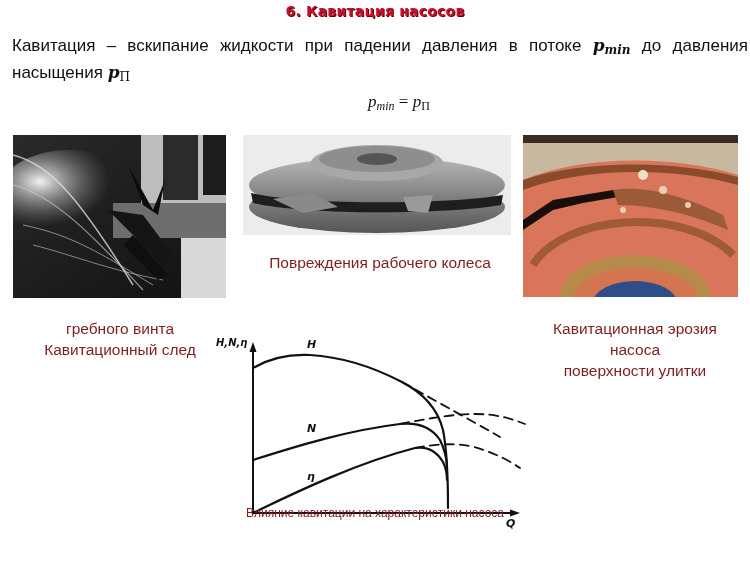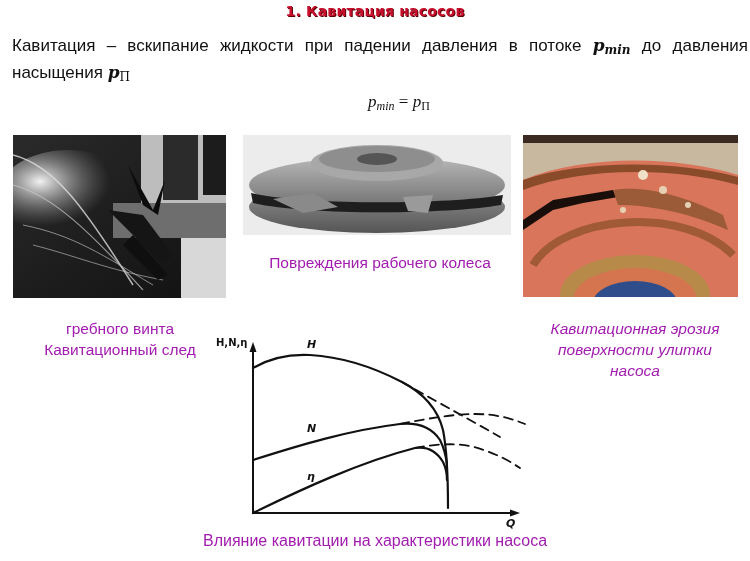--- a/index.html
+++ b/index.html
@@ -6,26 +6,26 @@
   body{width:750px;height:561px;position:relative;overflow:hidden;font-family:"Liberation Sans",sans-serif;color:#111;}
   .abs{position:absolute;}
   .title{left:0;top:3px;width:750px;text-align:center;font-family:"DejaVu Sans",sans-serif;font-weight:bold;font-size:14px;color:#c8102e;text-shadow:1px 1px 0 #5a0000;letter-spacing:0.2px;}
   .para{left:12px;top:34px;width:736px;font-size:17px;line-height:22px;text-align:justify;text-align-last:left;}
   .para .m{font-family:"DejaVu Serif",serif;font-style:italic;font-weight:bold;}
   .para .m sub{font-size:12px;vertical-align:-3px;}
   .formula{left:0;top:92px;width:750px;text-align:center;font-family:Liberation Serif, serif;font-size:17px;padding-left:24px;}
   .formula i{font-style:italic;}
   .formula sub{font-size:12px;vertical-align:-3px;}
   .photo{overflow:hidden;}
-  .caption{font-size:15.5px;line-height:21px;text-align:center;color:#a21caf;}
+  .caption{font-size:15.5px;line-height:21px;text-align:center;color:#7f1d1d;}
 </style>
 </head>
 <body>
 
-<div class="abs title">1. Кавитация насосов</div>
+<div class="abs title">6. Кавитация насосов</div>
 
 <div class="abs para">
   <span>Кавитация – вскипание жидкости при падении давления в потоке </span><span class="m"><span>p</span><sub>min</sub></span><span> до давления насыщения </span><span class="m"><span>p</span><sub style="font-style:normal;font-weight:normal;">П</sub></span>
 </div>
 
 <div class="abs formula">
   <i>p</i><sub><i>min</i></sub><span> = </span><i>p</i><sub>П</sub>
 </div>
 
 <div class="abs photo" style="left:13px;top:135px;width:213px;height:163px;">
@@ -99,24 +99,24 @@
     <circle cx="165" cy="70" r="3" fill="#e6d0b4"></circle>
     <circle cx="100" cy="75" r="3" fill="#e6d0b4"></circle>
   </svg>
 </div>
 
 <div class="abs caption" style="left:10px;top:318px;width:220px;">
   <div>гребного винта</div>
   <div>Кавитационный след</div>
 </div>
 
-<div class="abs caption" style="left:525px;top:318px;width:220px;font-style:italic;">
+<div class="abs caption" style="left:525px;top:318px;width:220px;">
   <div>Кавитационная эрозия</div>
+  <div>насоса</div>
   <div>поверхности улитки</div>
-  <div>насоса</div>
 </div>
 
 <div class="abs" style="left:0;top:0;width:750px;height:561px;pointer-events:none;">
   <svg width="750" height="561" viewBox="0 0 750 561">
     <g stroke="#111" fill="none" stroke-linecap="round">
 
       <line x1="253" y1="513" x2="253" y2="350" stroke-width="2"></line>
       <polygon points="253,342 249.5,352 256.5,352" fill="#111" stroke="none"></polygon>
       <line x1="253" y1="513" x2="512" y2="513" stroke-width="2"></line>
       <polygon points="520,513 510,509.5 510,516.5" fill="#111" stroke="none"></polygon>
@@ -126,19 +126,19 @@
 
       <path d="M253 460 C300 445 350 430 400 424 C420 422 432 428 440 440 C444 448 446 455 447 465" stroke-width="2.2"></path>
       <path d="M400 424 C430 418 455 414 475 414 C495 414 510 418 525 424" stroke-width="1.8" stroke-dasharray="9,6"></path>
 
       <path d="M253 513 C300 490 360 462 415 448 C428 446 437 452 443 462 C446 468 447 475 447 480" stroke-width="2.2"></path>
       <path d="M415 448 C435 444 455 443 470 446 C490 451 505 458 520 468" stroke-width="1.8" stroke-dasharray="9,6"></path>
     </g>
   </svg>
 </div>
 
-<div class="abs" style="left:216px;top:337px;font-family:'DejaVu Sans',sans-serif;font-weight:bold;font-size:10px;">H,N,η</div>
+<div class="abs" style="left:216px;top:337px;font-family:'DejaVu Sans',sans-serif;font-style:italic;font-weight:bold;font-size:10px;">H,N,η</div>
 <div class="abs" style="left:307px;top:338px;font-family:'DejaVu Sans',sans-serif;font-style:italic;font-weight:bold;font-size:11px;">H</div>
 <div class="abs" style="left:307px;top:422px;font-family:'DejaVu Sans',sans-serif;font-style:italic;font-weight:bold;font-size:11px;">N</div>
 <div class="abs" style="left:307px;top:470px;font-family:'DejaVu Sans',sans-serif;font-style:italic;font-weight:bold;font-size:11px;">η</div>
 <div class="abs" style="left:506px;top:517px;font-family:'DejaVu Sans',sans-serif;font-style:italic;font-weight:bold;font-size:11px;">Q</div>
 
-<div class="abs caption" style="left:170px;top:530px;width:410px;font-size:16px;">Влияние кавитации на характеристики насоса</div>
+<div class="abs caption" style="left:170px;top:503px;width:410px;font-size:12px;">Влияние кавитации на характеристики насоса</div>
 
 </body></html>

